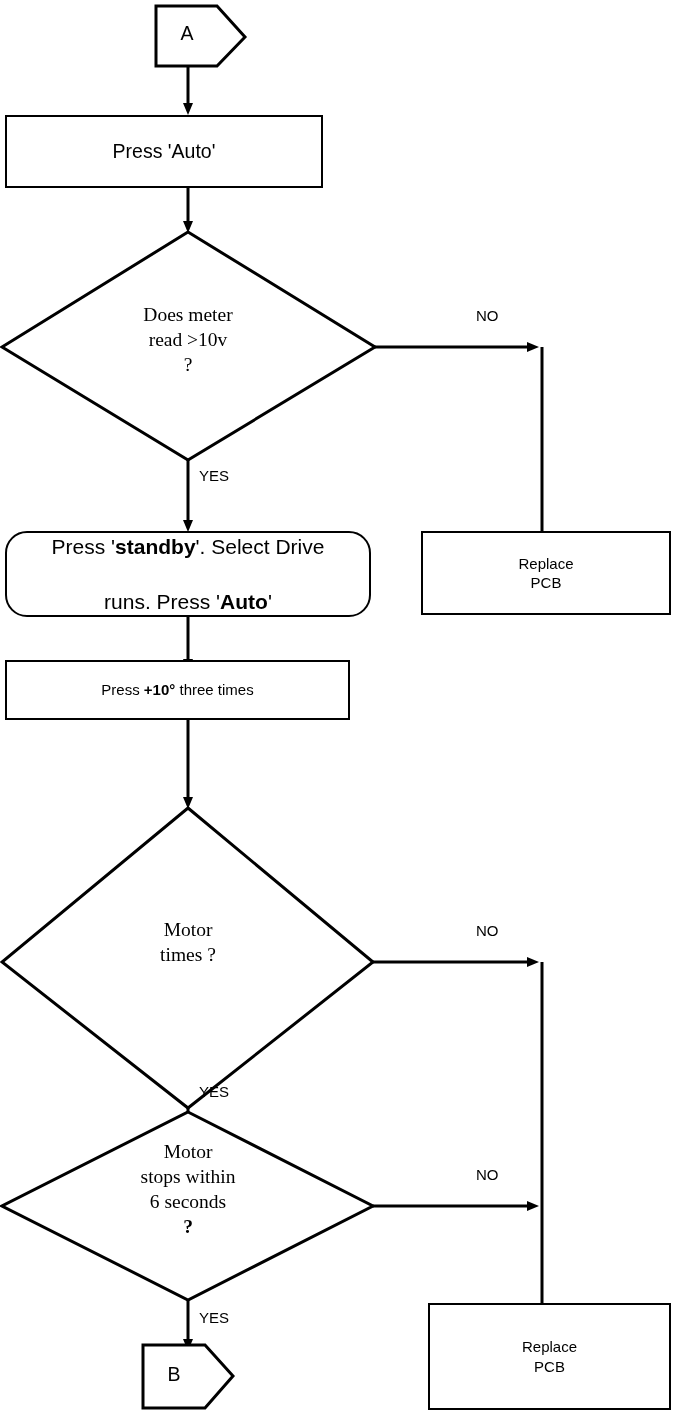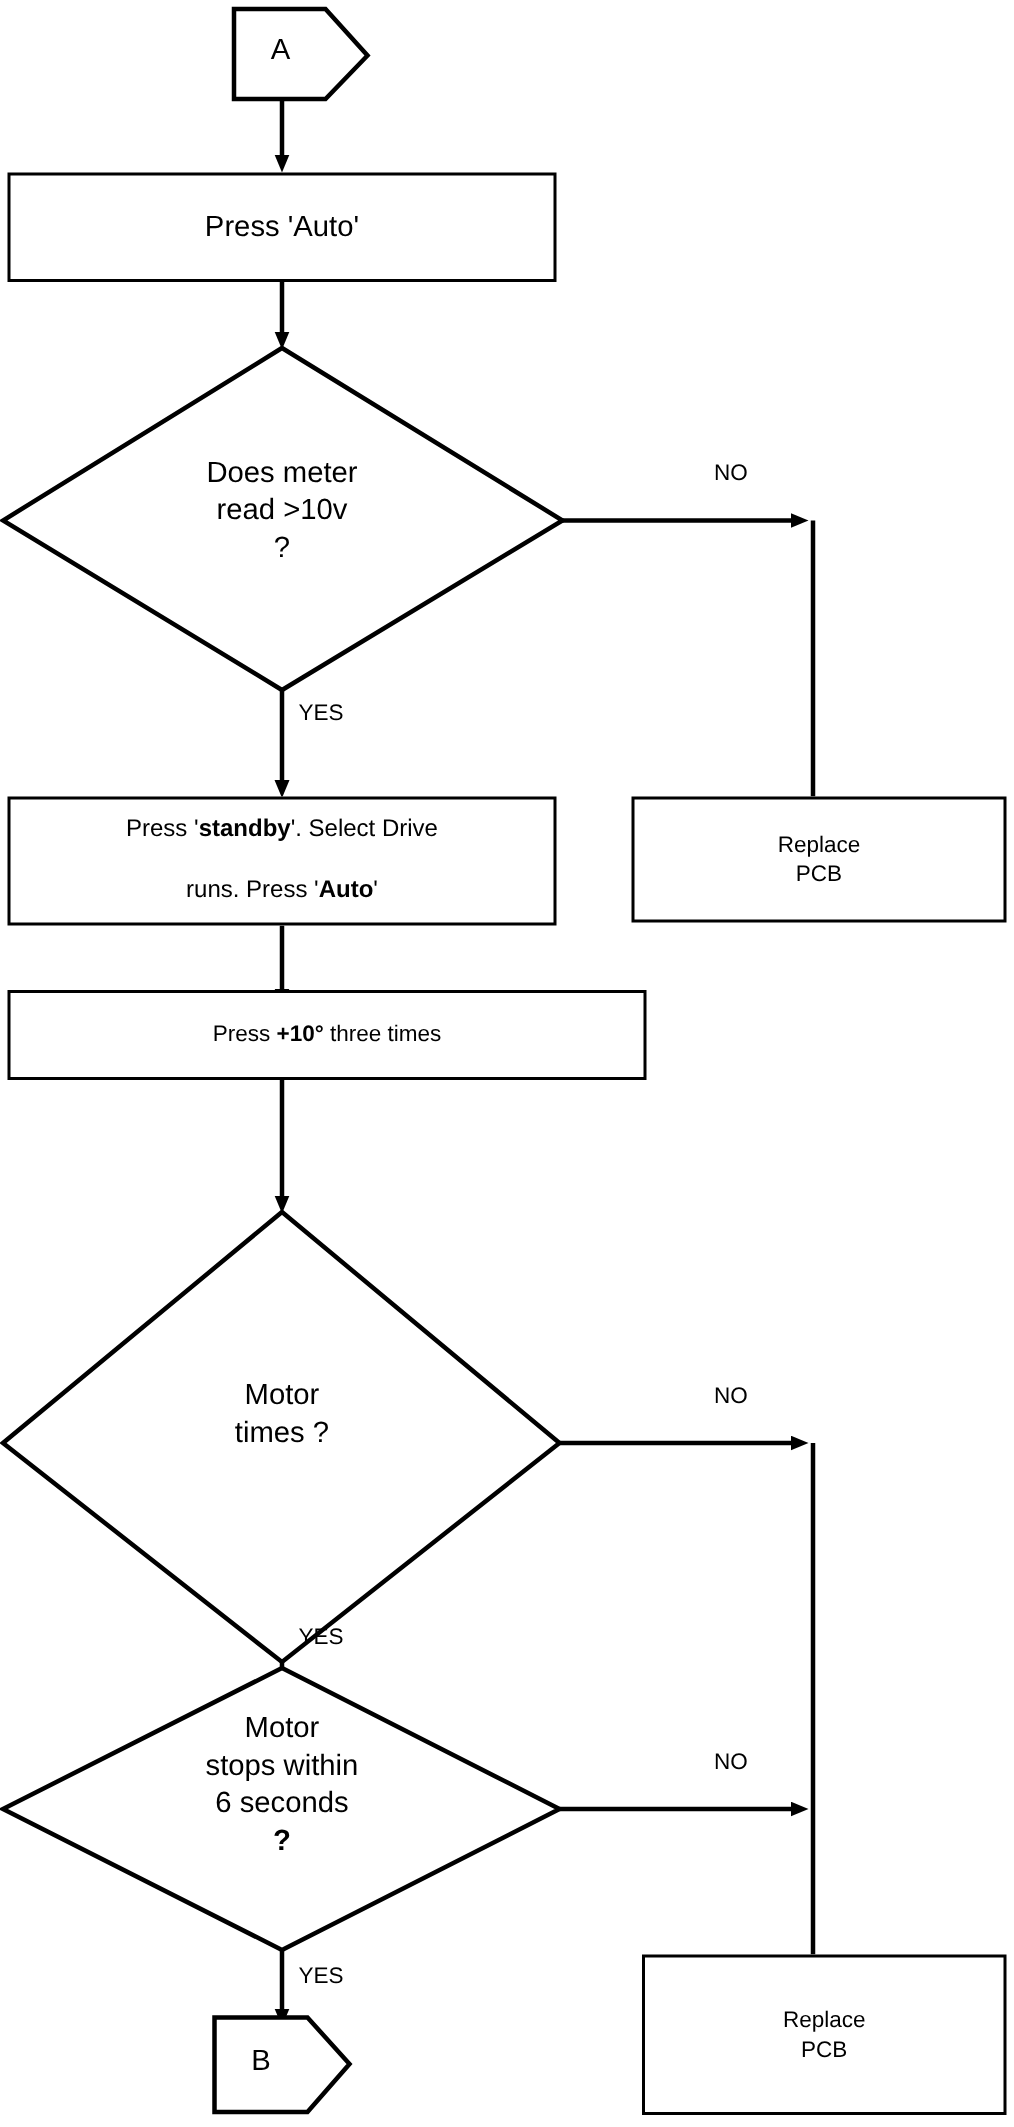--- a/index.html
+++ b/index.html
@@ -13,30 +13,31 @@
   .proc{
     border:2px solid #000;background:#fff;
     display:flex;align-items:center;justify-content:center;text-align:center;
     line-height:1.30;
   }
   .proc .txt{padding:0 6px;}
   .diamond-label{
     position:absolute;display:flex;flex-direction:column;align-items:center;
     justify-content:center;text-align:center;line-height:1.28;
     pointer-events:none;
+    font-family:Liberation Serif, serif;
   }
   .conn-label{
     position:absolute;text-align:center;line-height:1.0;white-space:nowrap;
   }
   .edge-label{
     position:absolute;white-space:nowrap;line-height:1;
   }
   .f20{font-size:19.5px;}
   .f19{font-size:15px;}
-  .f18{font-size:16px;}
+  .f18{font-size:21px;border-radius:22px;}
   b{font-weight:bold;}
   svg{display:block;}
 </style>
 </head>
 <body>
 
 <svg id="chart" viewBox="0 0 676 1418" width="676" height="1418" xmlns="http://www.w3.org/2000/svg">
   <defs>
     <marker id="ah" markerWidth="14" markerHeight="14" refX="1" refY="5" orient="auto" markerUnits="userSpaceOnUse">
       <path d="M0,0 L12,5 L0,10 z" fill="#000"></path>
@@ -71,21 +72,21 @@
 
   <line x1="373" y1="1206" x2="528" y2="1206" stroke="#000" stroke-width="3" marker-end="url(#ah)"></line>
 
   <line x1="188" y1="1300" x2="188" y2="1340" stroke="#000" stroke-width="3" marker-end="url(#ah)"></line>
 
   <polygon points="143,1345 205,1345 233,1376 205,1408 143,1408" fill="#fff" stroke="#000" stroke-width="3"></polygon>
 </svg>
 
 <div class="node conn-label f20" style="left:156px;top:24px;width:62px;">A</div>
 
-<div class="node proc f20" style="left:5px;top:115px;width:366px;height:73px;">
+<div class="node proc f20" style="left:5px;top:115px;width:318px;height:73px;">
   <span class="txt">Press 'Auto'</span>
 </div>
 
 <div class="diamond-label f20" style="left:88px;top:303px;width:200px;">
   <span>Does meter</span>
   <span>read &gt;10v</span>
   <span>?</span>
 </div>
 
 <div class="edge-label f19" style="left:476px;top:308px;">NO</div>
@@ -100,21 +101,21 @@
   </span>
 </div>
 
 <div class="node proc f19" style="left:421px;top:531px;width:250px;height:84px;">
   <span class="txt">
     <span>Replace</span><br>
     <span>PCB</span>
   </span>
 </div>
 
-<div class="node proc f19" style="left:5px;top:660px;width:426px;height:60px;">
+<div class="node proc f19" style="left:5px;top:660px;width:345px;height:60px;">
   <span class="txt">
     <span>Press </span><b>+10°</b><span> three times</span>
   </span>
 </div>
 
 <div class="diamond-label f20" style="left:108px;top:918px;width:160px;">
   <span>Motor</span>
   <span>times ?</span>
 </div>
 

